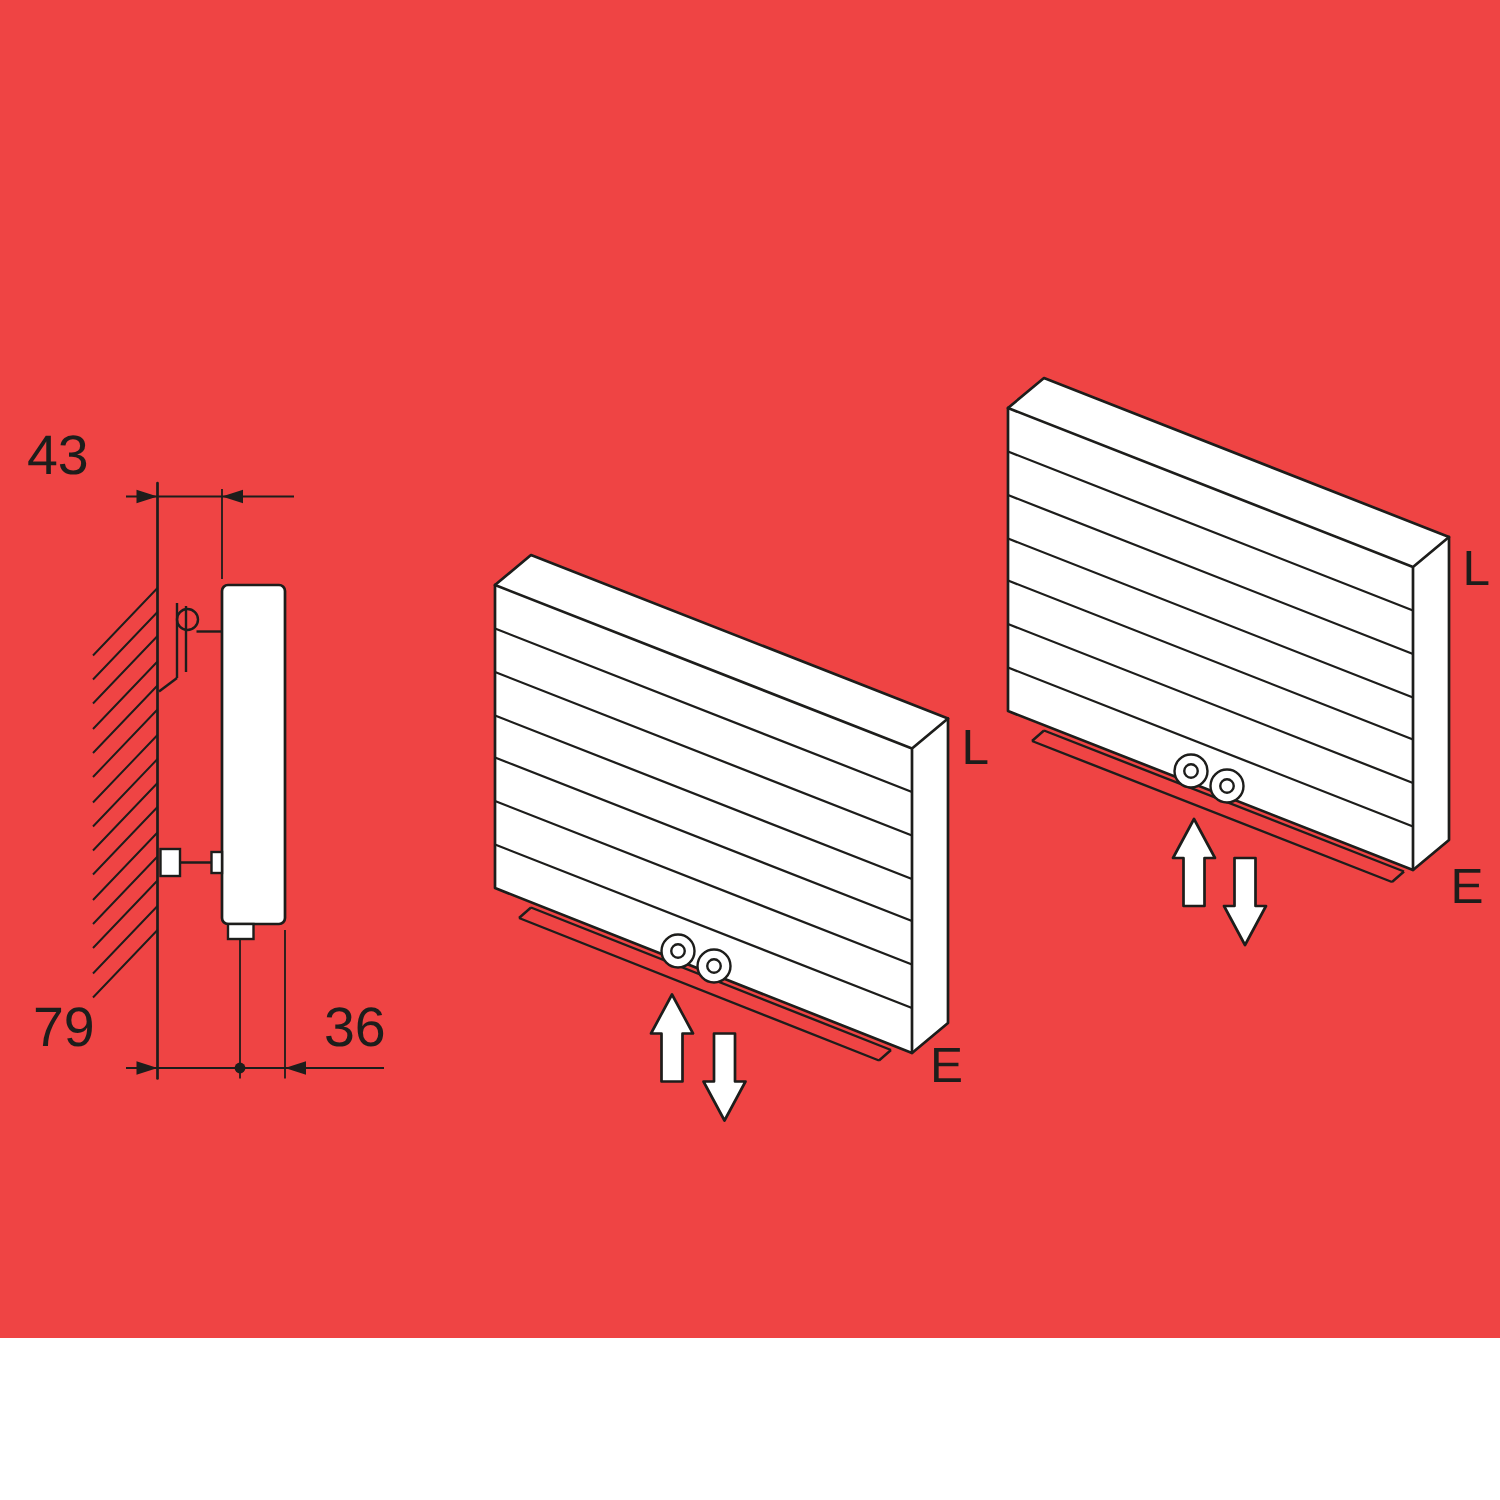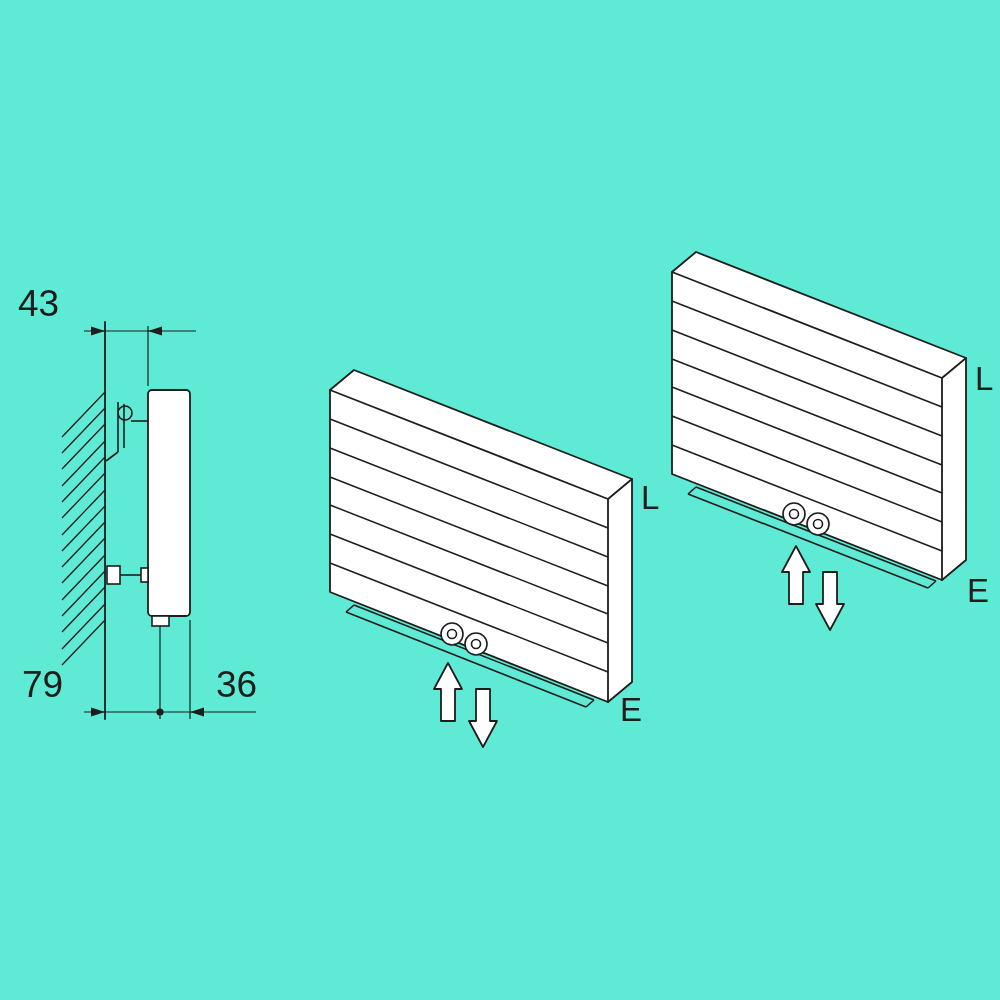--- a/index.html
+++ b/index.html
@@ -3,22 +3,22 @@
 <meta charset="utf-8">
 <style>
   html, body {
     margin: 0;
     padding: 0;
     background: #ffffff;
   }
   .stage {
     position: relative;
     width: 1000px;
-    height: 1000px;
-    background: #5eead4;
+    height: 892px;
+    background: #ef4444;
     overflow: hidden;
   }
   svg { display: block; }
   .ln   { stroke: #1d1d1b; stroke-width: 1.8; fill: none; stroke-linecap: round; stroke-linejoin: round; }
   .lnw  { stroke: #1d1d1b; stroke-width: 1.8; fill: #ffffff; stroke-linejoin: round; }
   .thin { stroke: #1d1d1b; stroke-width: 1.2; fill: none; }
   .hatch{ stroke: #1d1d1b; stroke-width: 1.3; fill: none; }
   .mid  { stroke: #1d1d1b; stroke-width: 1.5; fill: none; }
   .det  { stroke: #1d1d1b; stroke-width: 1.6; fill: none; }
   .detw { stroke: #1d1d1b; stroke-width: 1.6; fill: #ffffff; }

